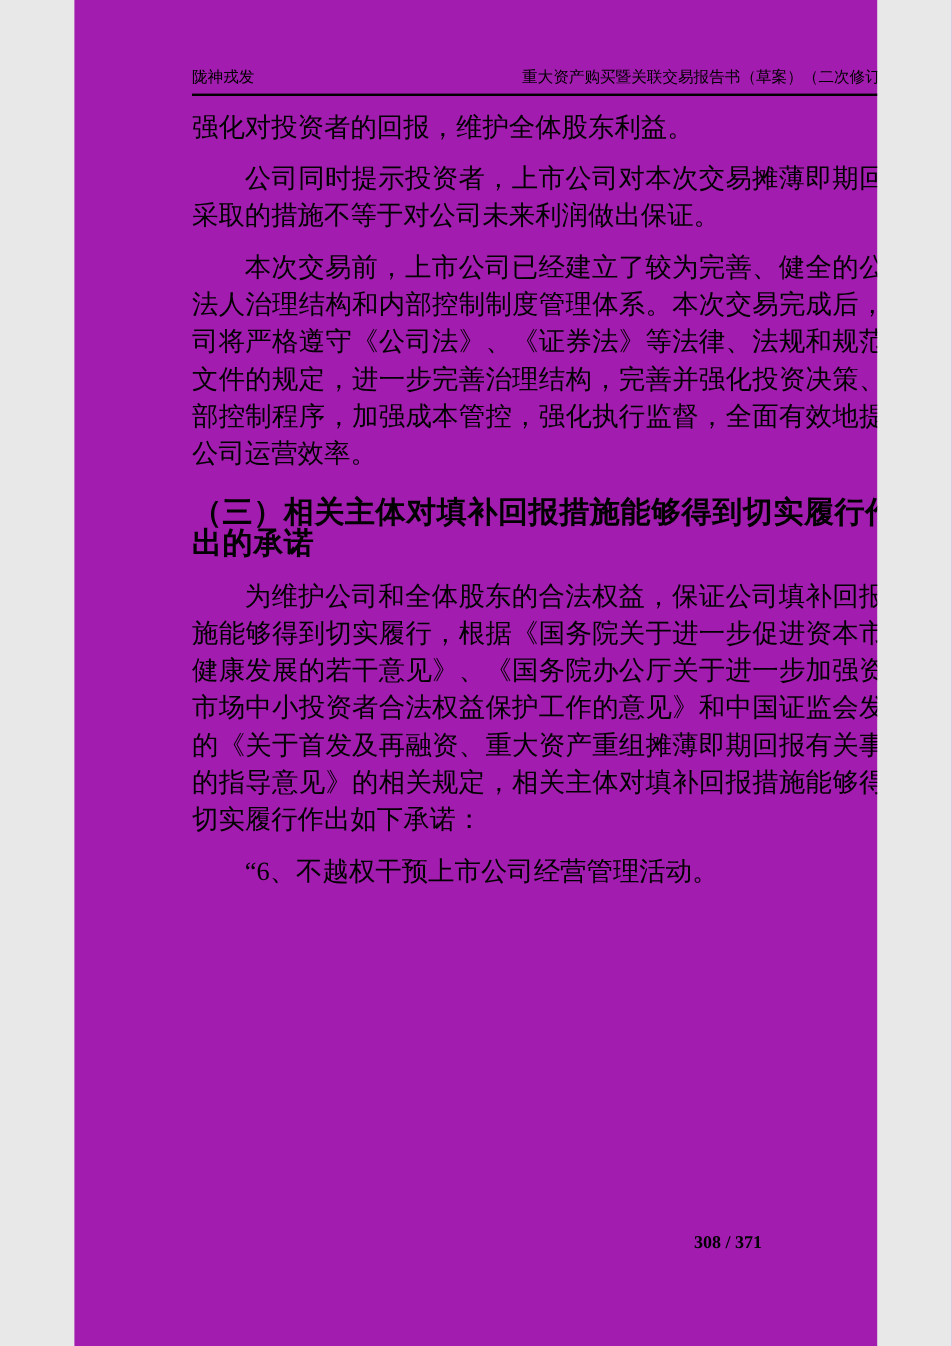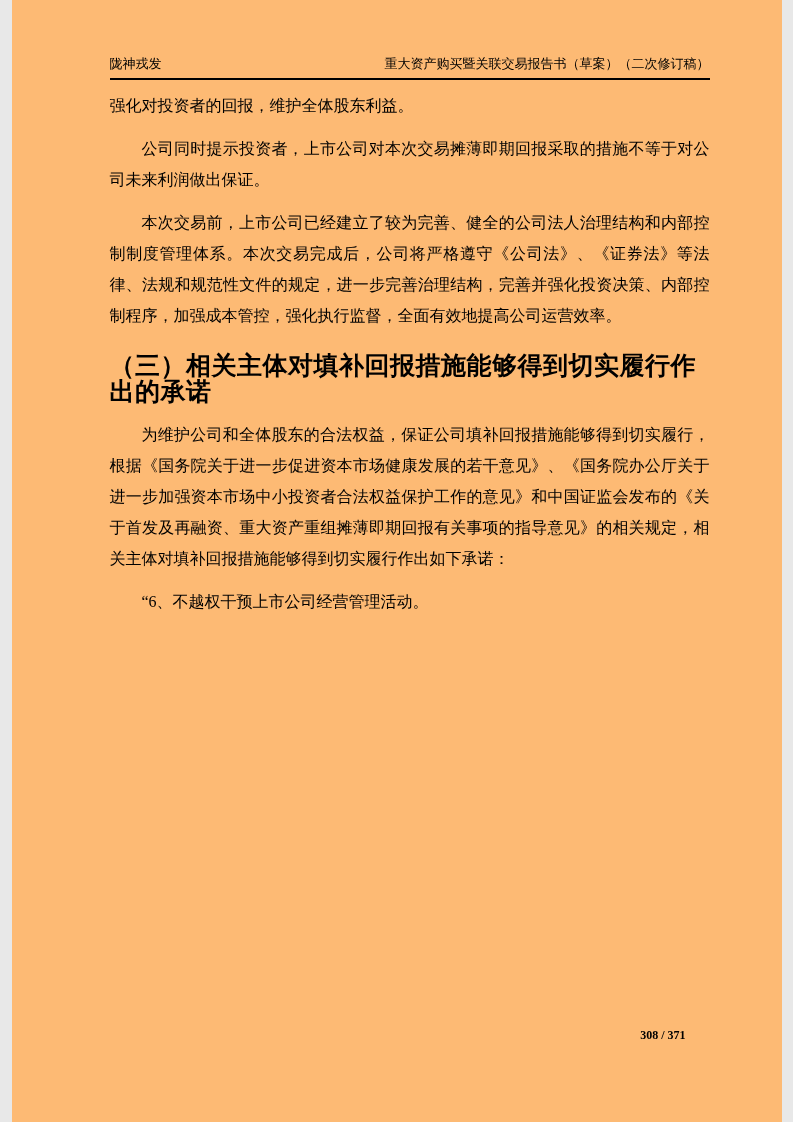--- a/index.html
+++ b/index.html
@@ -1,21 +1,21 @@
 <!DOCTYPE html>
 <html><head>
 <meta charset="utf-8">
 <style>
   html, body { margin: 0; padding: 0; background: #e8e8e8; }
   .page {
     position: relative;
-    width: 770px;
+    width: 669px;
     height: 1122px;
     margin: 0 auto;
-    background: #fdba74;
+    background: #a21caf;
     color: #000000;
     font-family: "Liberation Serif", "DejaVu Serif", serif;
     overflow: hidden;
   }
   .header {
     position: absolute;
     left: 98px;
     top: 54px;
     width: 600px;
     display: flex;
@@ -29,40 +29,40 @@
   .header .left { white-space: nowrap; }
   .header .right { white-space: nowrap; }
   .content {
     position: absolute;
     left: 98px;
     top: 90px;
     width: 600px;
   }
   p.body-para {
     margin: 0 0 12px 0;
-    font-size: 16px;
+    font-size: 22px;
     line-height: 31px;
     text-align: justify;
     text-justify: inter-character;
     text-indent: 2em;
   }
   p.no-indent { text-indent: 0; }
   h2.section-heading {
     margin: 21px 0 15px 0;
     font-family: "Liberation Sans", "DejaVu Sans", sans-serif;
     font-weight: bold;
     font-size: 25px;
     line-height: 26px;
     letter-spacing: 0.5px;
   }
   .footer {
     position: absolute;
     top: 1028px;
     right: 96px;
-    font-size: 12px;
+    font-size: 15px;
     font-weight: bold;
     font-family: "Liberation Serif", "DejaVu Serif", serif;
   }
 </style>
 </head>
 <body>
 
 <div class="page">
 
   <div class="header">

